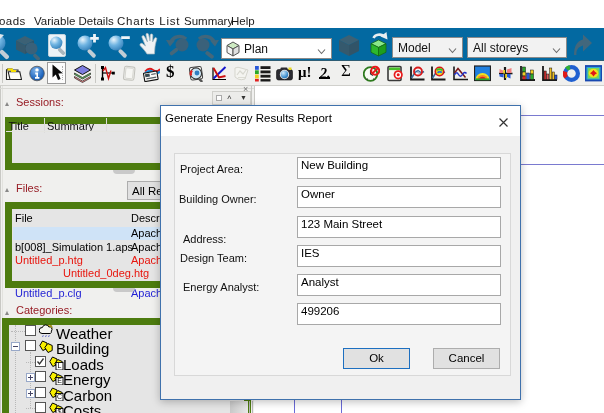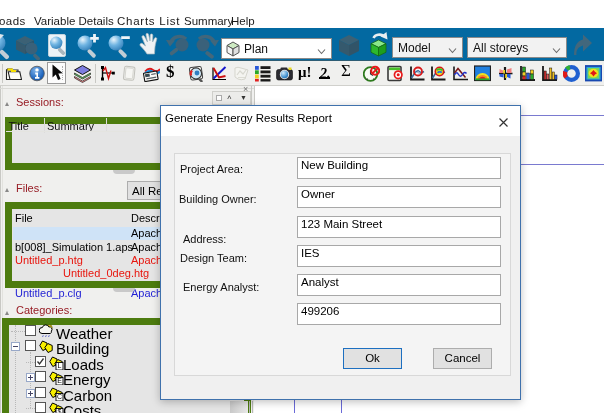--- a/index.html
+++ b/index.html
@@ -37,21 +37,21 @@
 
 
 #dialog { left:160px; top:105px; width:361px; height:295px; background:#f0f0f0; border:1px solid #3f71ac; box-shadow:0 2px 8px rgba(0,0,0,0.25); }
 #dlgtitle { position:absolute; left:0; top:0; width:100%; height:30px; background:#fff; }
 #dlgtitle .t { position:absolute; left:4px; top:6px; font-size:11.5px; color:#000; }
 #dlgclose { position:absolute; right:11px; top:8px; }
 #innerpanel { position:absolute; left:13px; top:47px; width:337px; height:223px; background:#f4f4f4; border:1px solid #d8d8d8; }
 .flabel { position:absolute; font-size:11px; color:#111; white-space:nowrap; }
 .finput { position:absolute; left:136px; width:204px; height:22px; background:#fff; border:1px solid #a8a8a8; font-size:11.5px; color:#000; }
 .finput span { position:absolute; left:3px; top:1px; }
-.btn { position:absolute; width:59px; height:21px; background:#e1e1e1; border:1px solid #adadad; font-size:11.5px; color:#000; text-align:center; line-height:19px; white-space:nowrap; overflow:hidden; }
+.btn { position:absolute; width:67px; height:21px; background:#e1e1e1; border:1px solid #adadad; font-size:11.5px; color:#000; text-align:center; line-height:19px; white-space:nowrap; overflow:hidden; }
 </style>
 </head>
 <body>
 <div id="root">
 
   <div class="abs" id="menubar">
     <span class="menu" style="left:-8px;letter-spacing:0.5px;">Loads</span>
     <span class="menu" style="left:34px;">Variable Details</span>
     <span class="menu" style="left:117px;letter-spacing:0.75px;">Charts List</span>
     <span class="menu" style="left:184px;">Summary</span>

